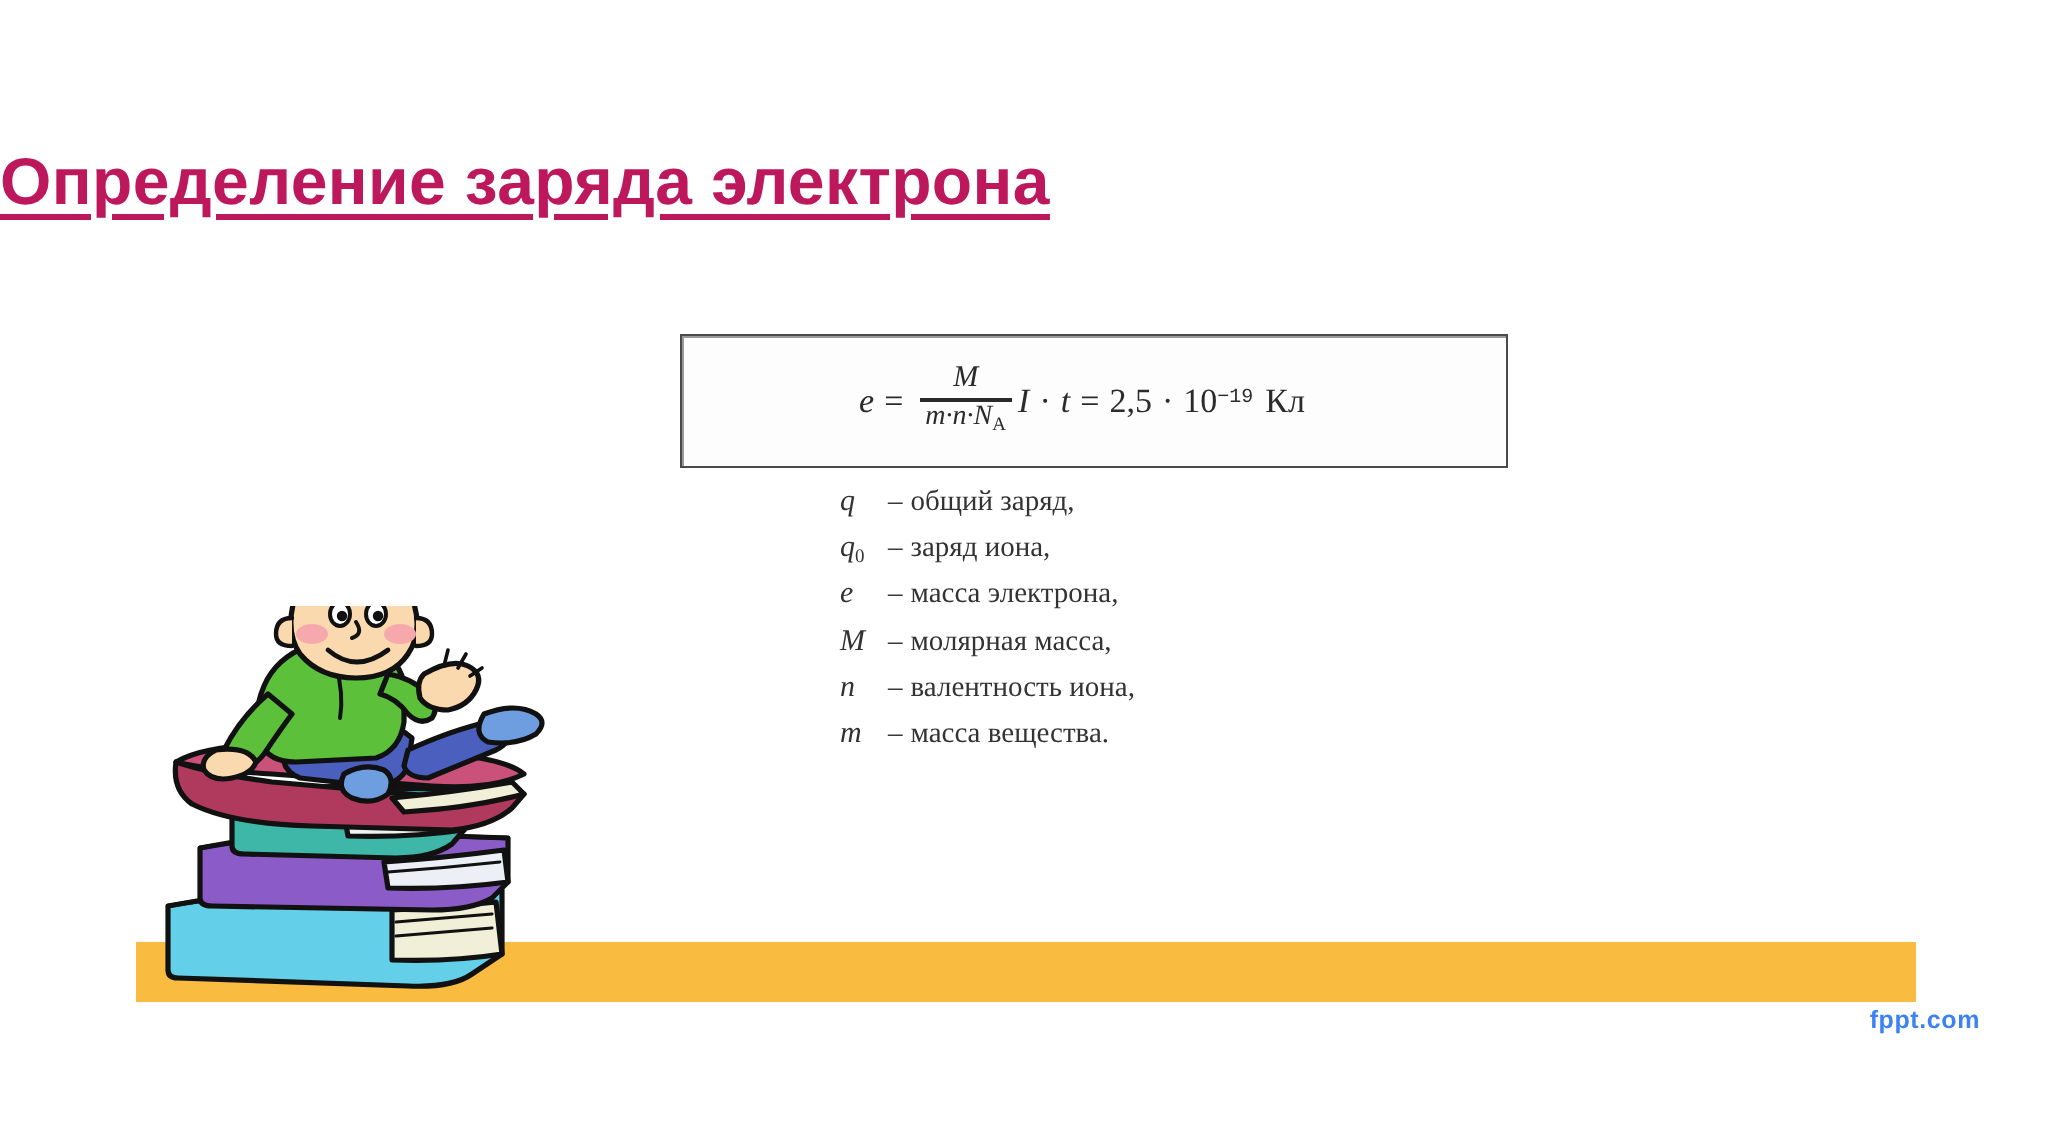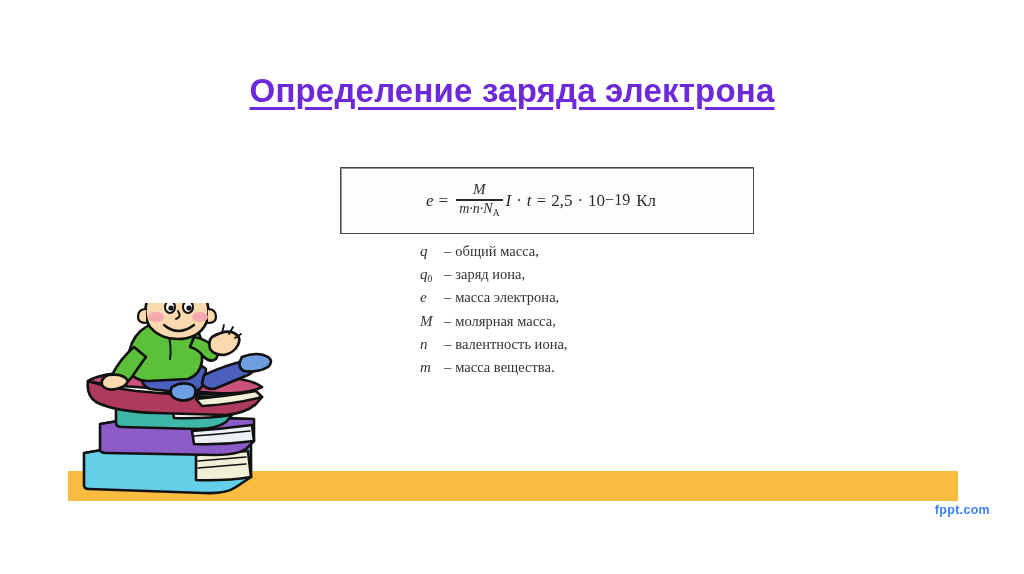--- a/index.html
+++ b/index.html
@@ -20,26 +20,25 @@
     inset: 0;
     background: #ffffff;
   }
 
   
   .title {
     position: absolute;
     top: 72px;
     left: 0;
     width: 1024px;
-    text-align: center;
     font-family: "Liberation Sans", sans-serif;
     font-weight: bold;
     font-size: 33px;
     letter-spacing: 0.2px;
-    color: #6d28d9;
+    color: #be185d;
     text-decoration: underline;
     text-decoration-thickness: 2.5px;
     text-underline-offset: 5px;
     white-space: nowrap;
   }
 
   
   .formula-box {
     position: absolute;
     left: 340px;
@@ -89,23 +88,24 @@
     padding: 1px 3px 0 3px;
     line-height: 1.05;
     white-space: nowrap;
   }
   .sub {
     font-size: 9.5px;
     vertical-align: -3px;
     font-style: normal;
   }
   .sup {
-    font-size: 16px;
+    font-size: 10px;
     vertical-align: 6px;
     font-style: normal;
+    font-family: Liberation Mono, monospace;
   }
 
   
   .legend {
     position: absolute;
     left: 420px;
     top: 242px;
     font-family: "Liberation Serif", serif;
     font-size: 14.5px;
     color: #333333;
@@ -178,21 +178,21 @@
       <span>2,5</span>
       <span class="op">·</span>
       <span>10</span>
         <span class="sup">−19</span>
       <span style="margin-left:6px">Кл</span>
     </div>
   </div>
 
   <div class="legend">
     <div class="legend-row">
-      <span class="sym"><span>q</span><span class="sub"></span></span><span class="dash">–</span><span>общий масса,</span>
+      <span class="sym"><span>q</span><span class="sub"></span></span><span class="dash">–</span><span>общий заряд,</span>
     </div>
     <div class="legend-row">
       <span class="sym"><span>q</span><span class="sub">0</span></span><span class="dash">–</span><span>заряд иона,</span>
     </div>
     <div class="legend-row">
       <span class="sym"><span>e</span><span class="sub"></span></span><span class="dash">–</span><span>масса электрона,</span>
     </div>
     <div class="legend-row">
       <span class="sym"><span>M</span><span class="sub"></span></span><span class="dash">–</span><span>молярная масса,</span>
     </div>

